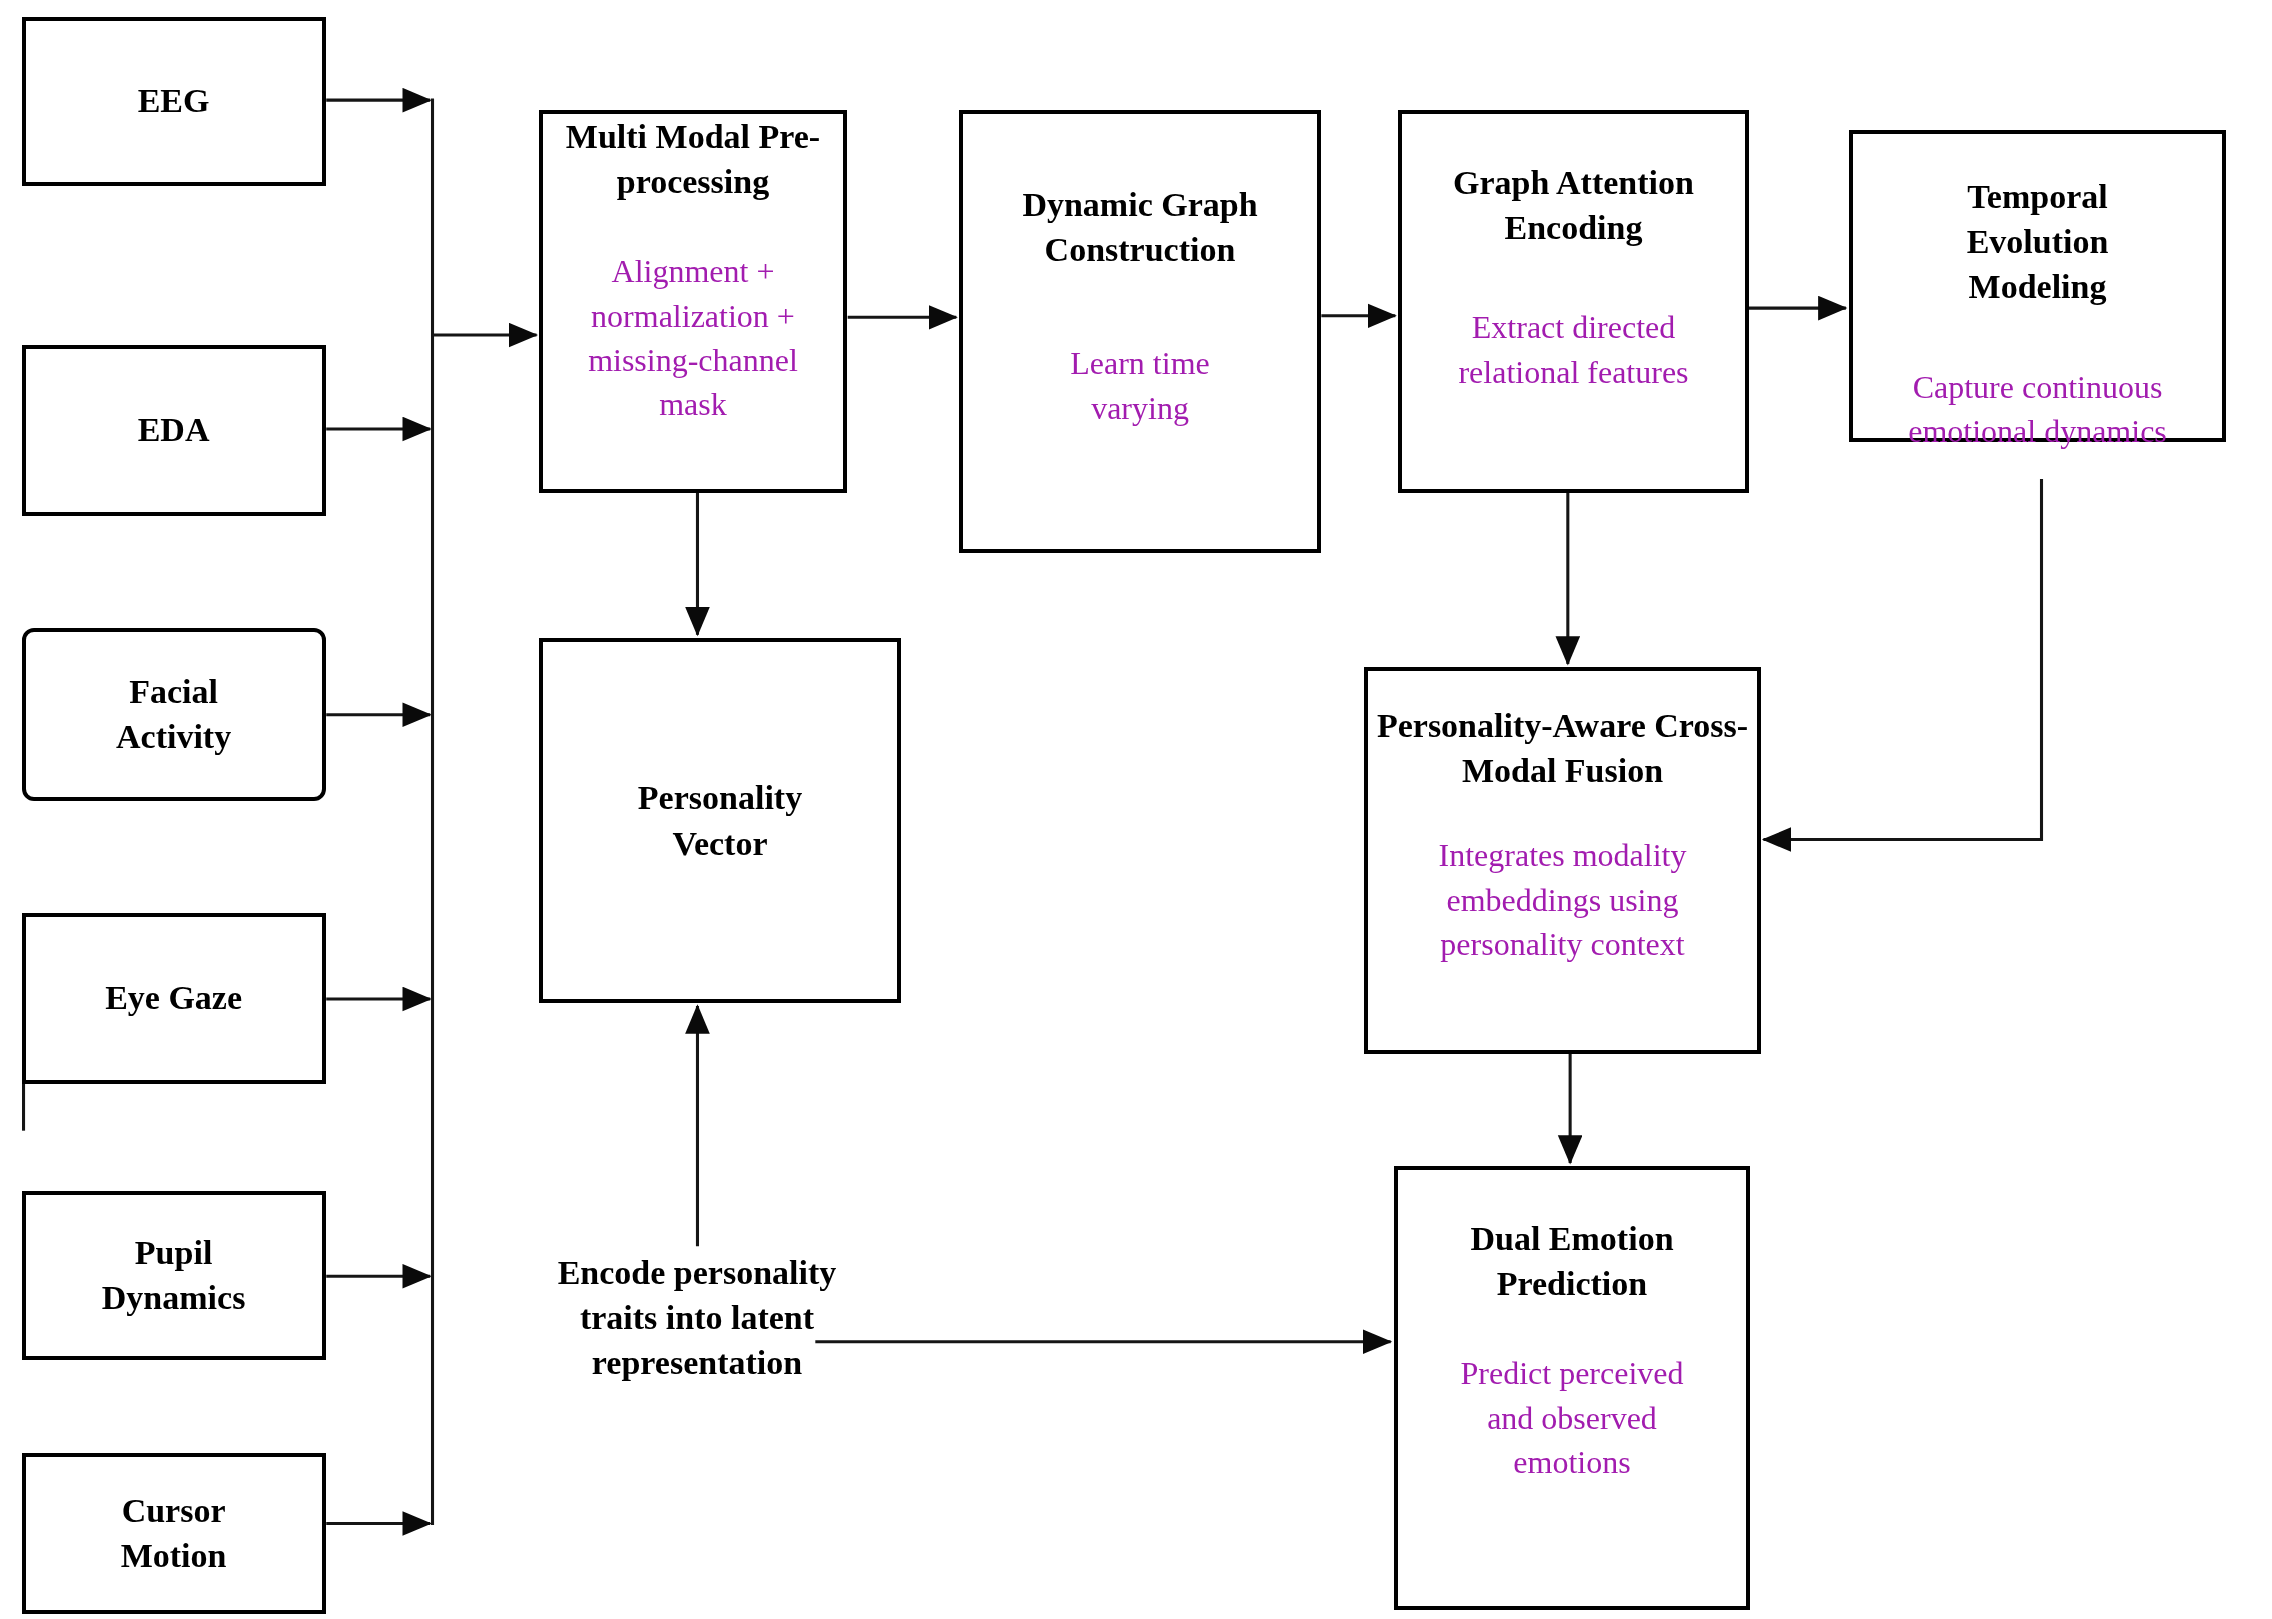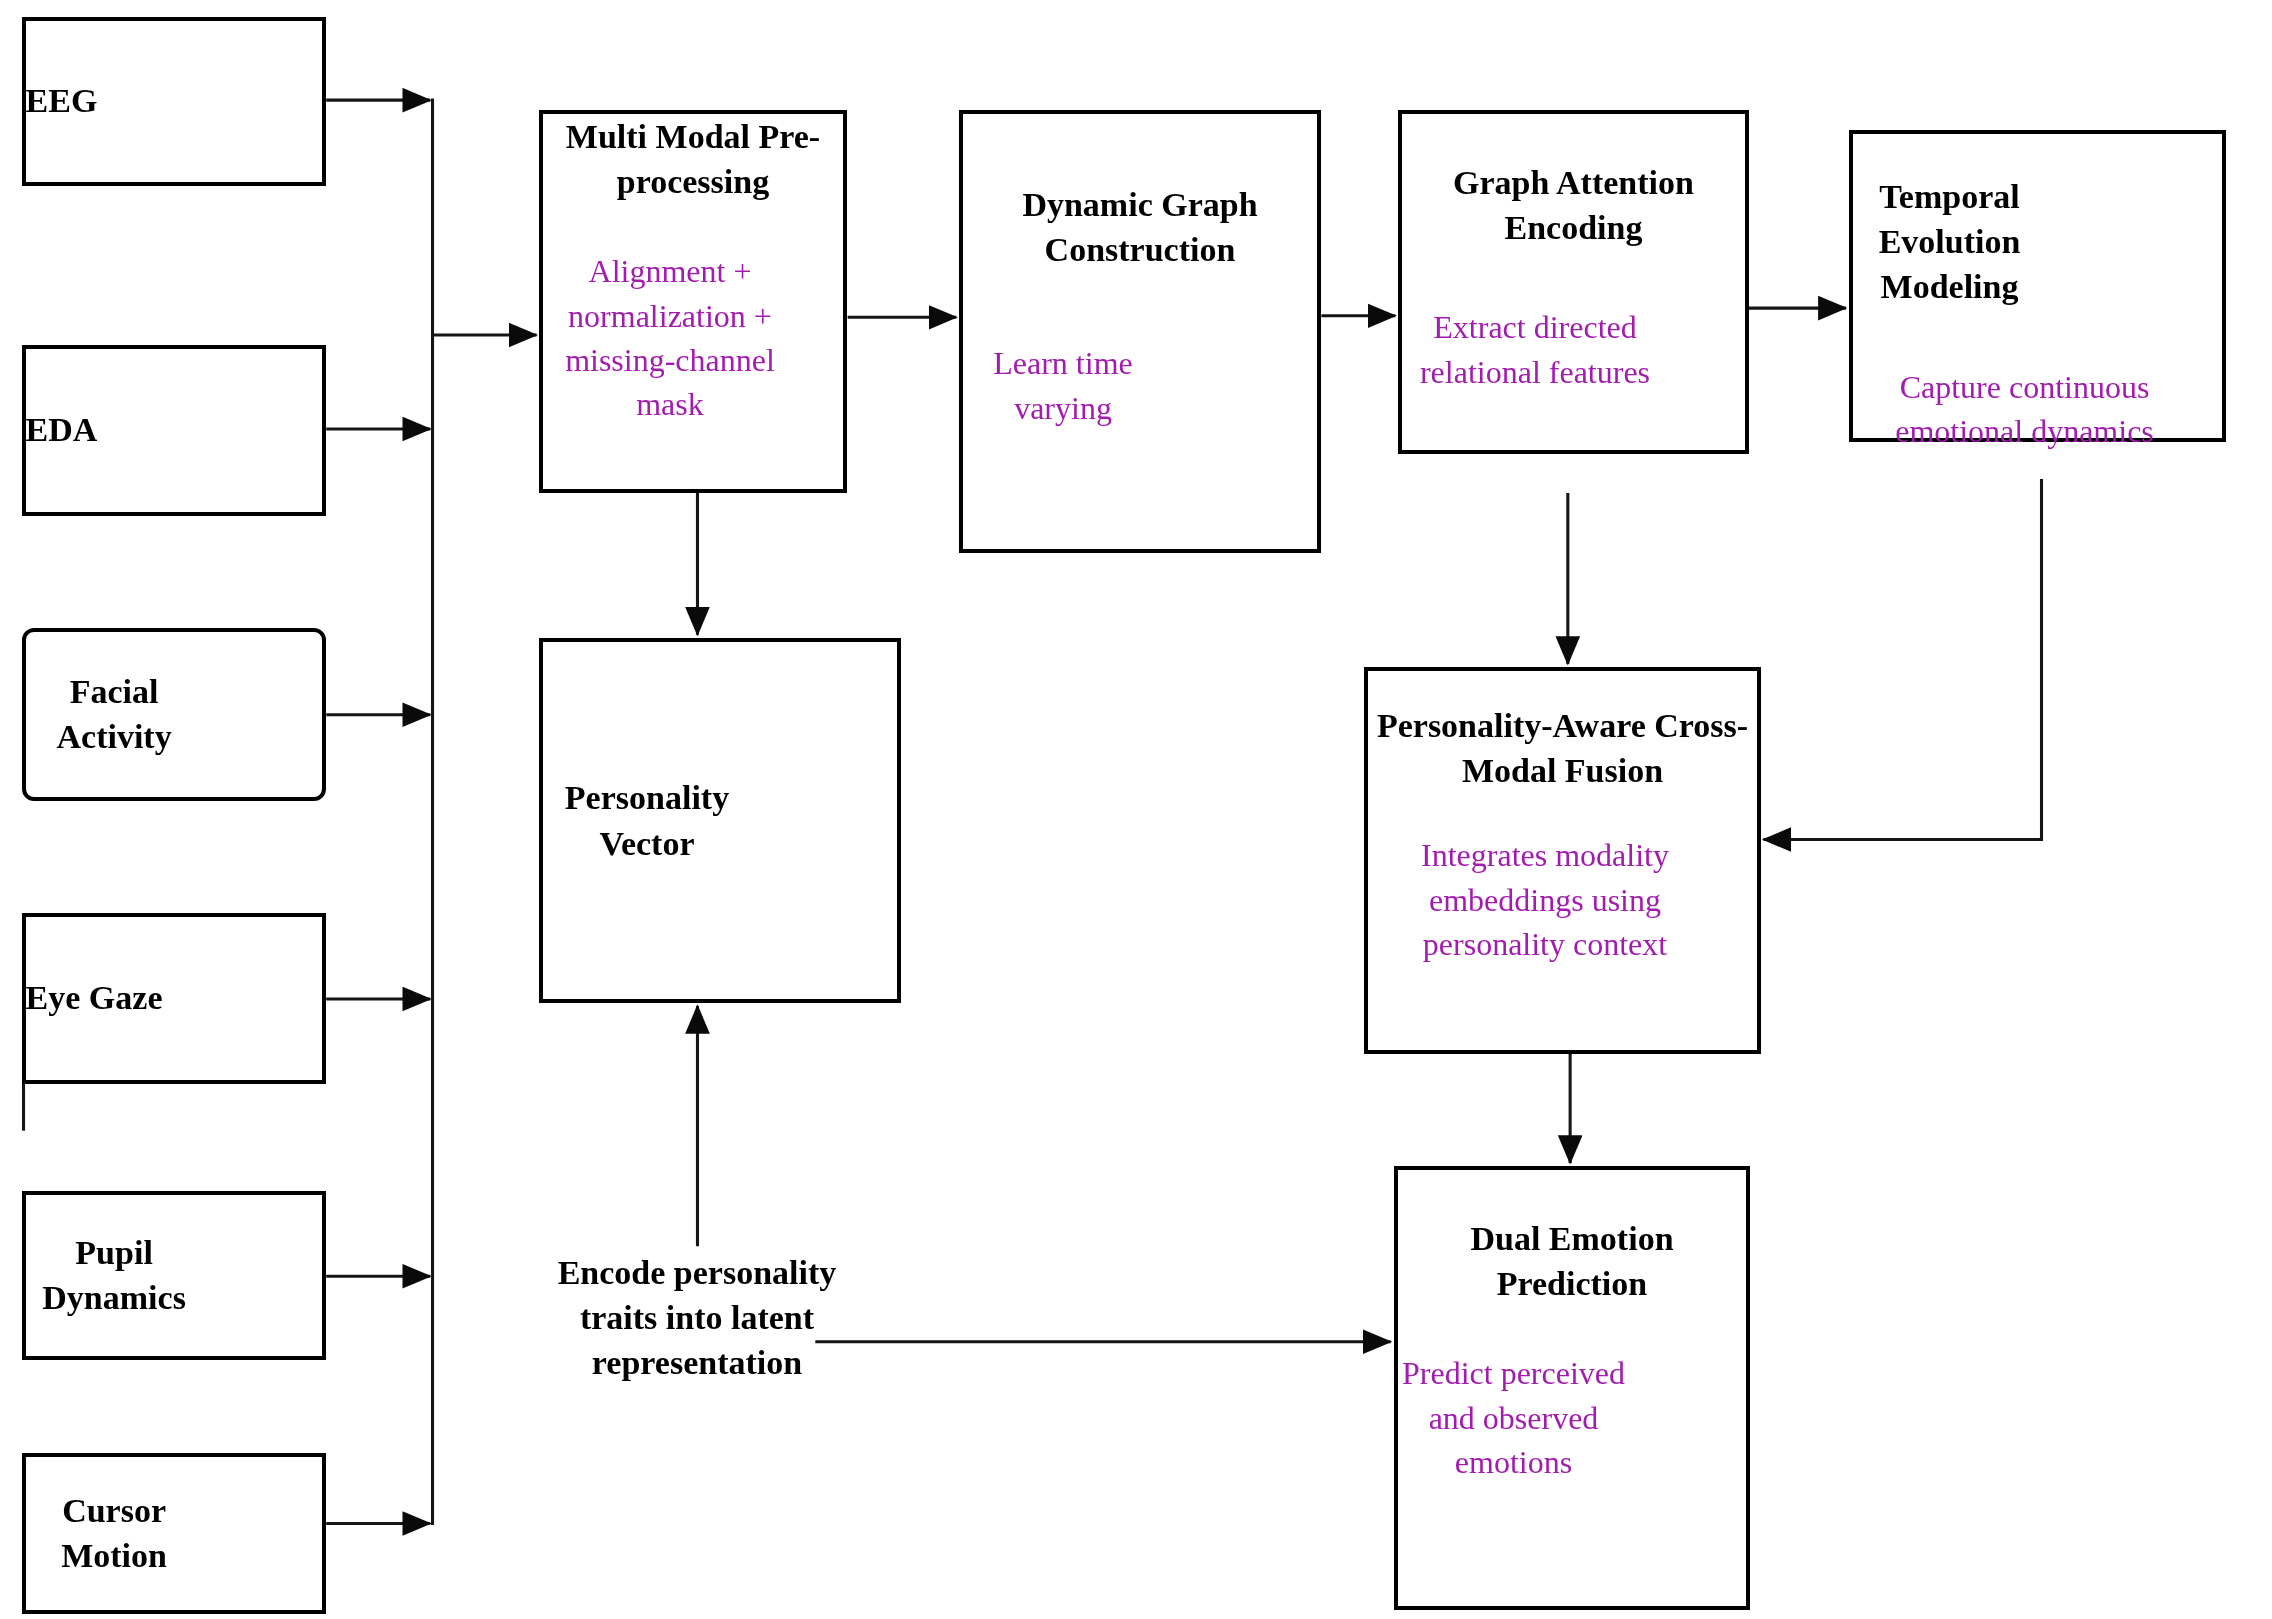--- a/index.html
+++ b/index.html
@@ -9,40 +9,40 @@
     background:#ffffff;
     font-family:"Liberation Serif","DejaVu Serif",serif;
     color:#000;
     overflow:hidden;
   }
   .wires{position:absolute;left:0;top:0;width:2273px;height:1619px;pointer-events:none;}
   .wires line,.wires polyline{stroke:#151515;stroke-width:4;fill:none;}
   .box{
     position:absolute;box-sizing:border-box;
     border:4.6px solid #000;background:#fff;
-    display:flex;flex-direction:column;align-items:flex-start;
+    display:flex;flex-direction:column;align-items:center;
     text-align:center;
   }
   .box.input{justify-content:center;}
   .lbl{font-weight:700;font-size:34px;line-height:1.32;max-width:177px;}
   .title{font-weight:700;font-size:34px;line-height:1.33;}
   .body{font-weight:400;font-size:32px;line-height:1.38;color:#a21caf;}
   
   .b-eeg{left:21.6px;top:17px;width:304px;height:169px;}
   .b-eda{left:21.6px;top:345px;width:304px;height:171px;}
   .b-facial{left:21.6px;top:628px;width:304px;height:173px;border-radius:12px;}
   .b-eyegaze{left:21.6px;top:913px;width:304px;height:171px;}
   .b-pupil{left:21.6px;top:1191px;width:304px;height:169px;}
   .b-cursor{left:21.6px;top:1453px;width:304px;height:161px;}
   
   .b-mm{left:539px;top:110px;width:308px;height:383px;}
   .b-mm .body{margin-top:45px;max-width:254px;}
   .b-dgc{left:959px;top:110px;width:362px;height:443px;padding-top:68px;}
   .b-dgc .body{margin-top:69px;max-width:200px;}
-  .b-gae{left:1398px;top:110px;width:351px;height:344px;padding-top:46px;}
+  .b-gae{left:1398px;top:110px;width:351px;height:383px;padding-top:46px;}
   .b-gae .body{margin-top:55px;max-width:266px;}
   .b-tem{left:1849px;top:105px;width:377px;height:312px;padding-top:40px;margin-top:25px;}
   .b-tem .title{max-width:193px;}
   .b-tem .body{margin-top:55px;max-width:343px;}
   
   .b-pv{left:539px;top:638px;width:362px;height:365px;justify-content:center;}
   .b-pv .title{max-width:208px;}
   .b-paf{left:1364px;top:667px;width:397px;height:387px;padding-top:32px;}
   .b-paf .body{margin-top:40px;max-width:354px;}
   .b-dep{left:1394px;top:1166px;width:356px;height:444px;padding-top:46px;}

